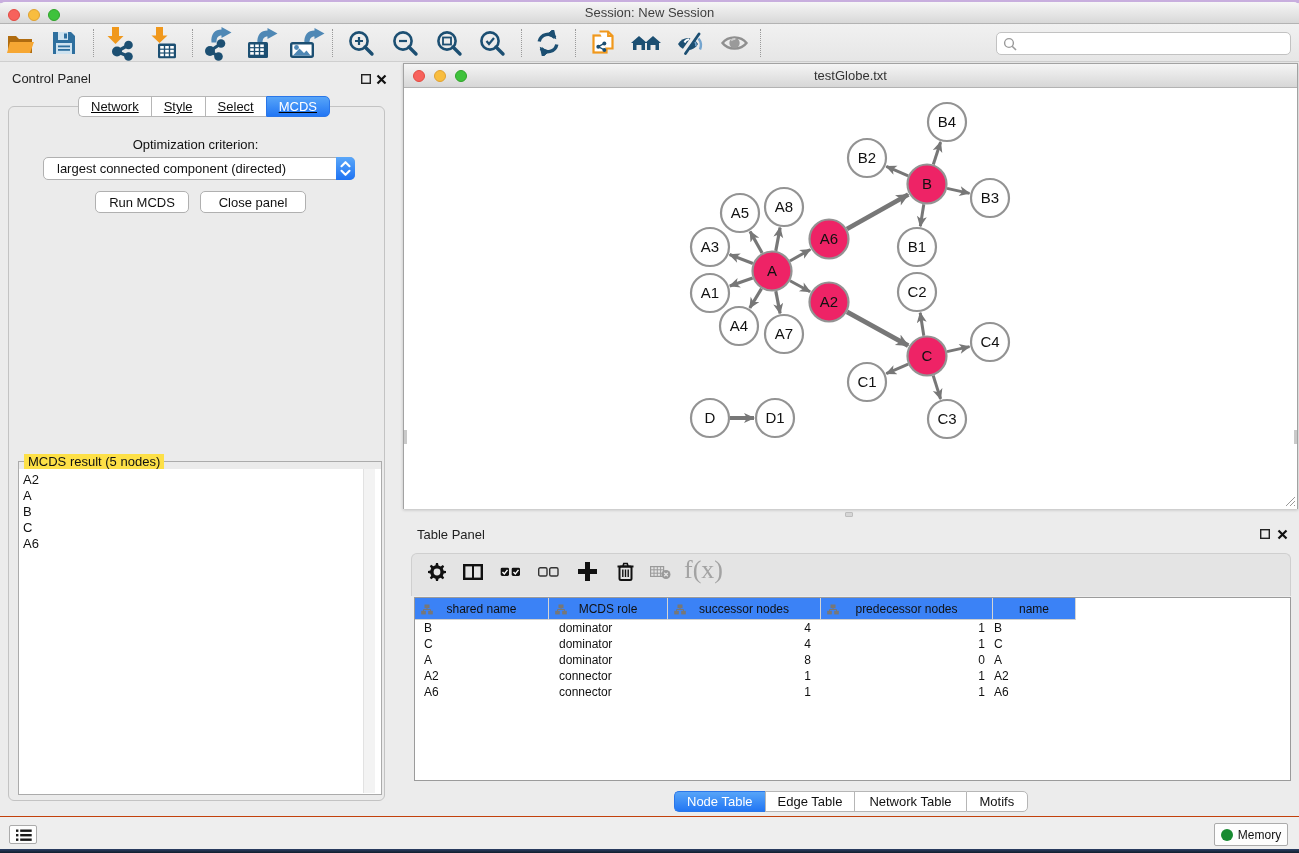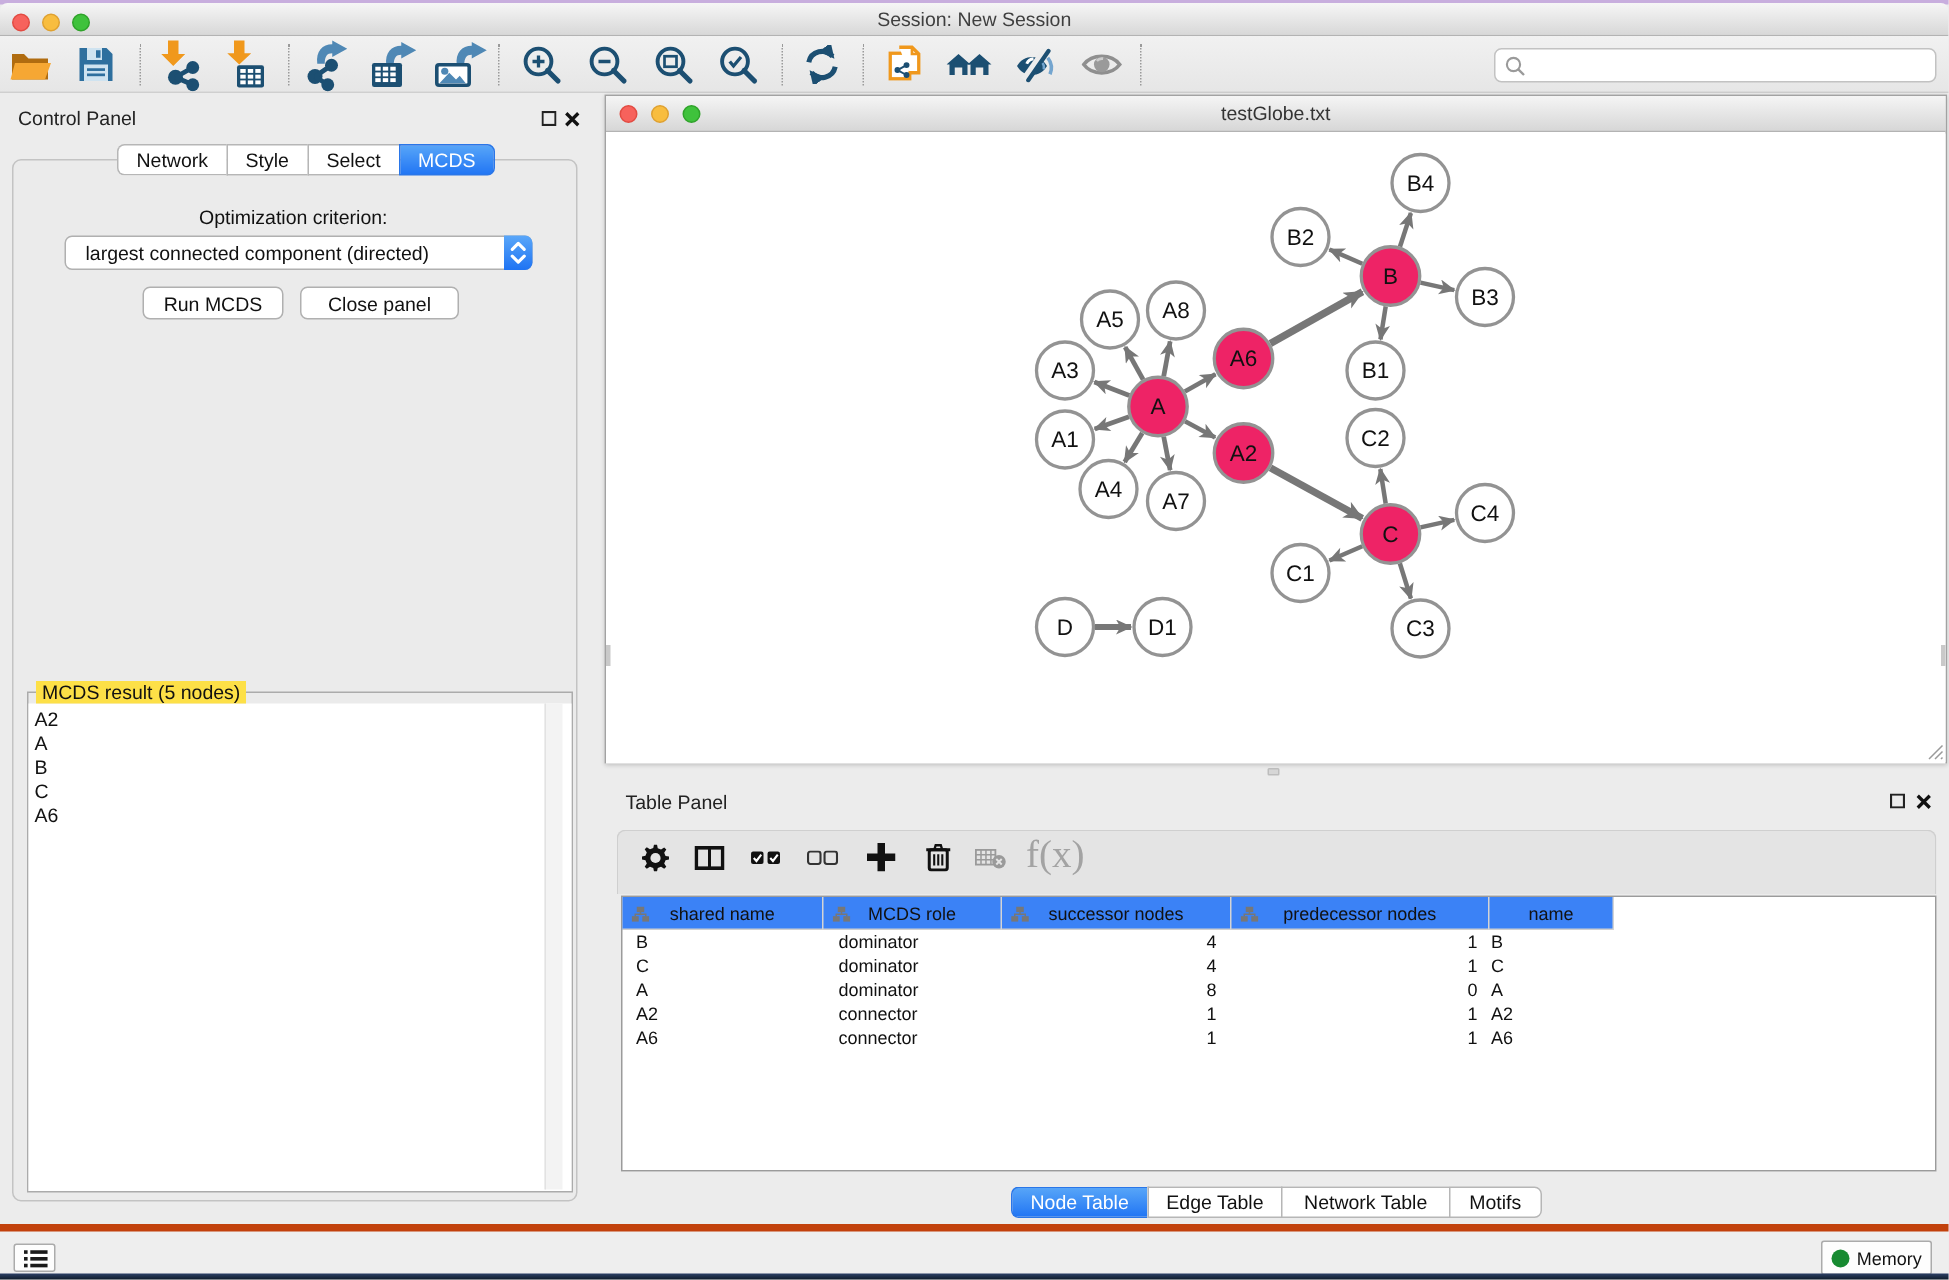--- a/index.html
+++ b/index.html
@@ -15,21 +15,21 @@
 .tl { position:absolute; width:12px; height:12px; border-radius:50%; top:7px; }
 
 #toolbar { left:0; top:24px; width:1299px; height:38px; background:linear-gradient(#f1f1f1,#e6e6e6); border-bottom:1px solid #cfcfcf; }
 .tsep { position:absolute; top:5px; height:28px; width:0; border-left:1px dotted #9a9a9a; }
 #search { position:absolute; left:996px; top:8px; width:295px; height:23px; background:#fff; border:1px solid #c2c2c2; border-radius:5px; }
 
 #cp { left:0; top:62px; width:391px; height:750px; background:#ececec; }
 #cpTitle { position:absolute; left:12px; top:9px; font-size:13px; color:#222; }
 #cpBox { position:absolute; left:8px; top:44px; width:377px; height:695px; border:1px solid #c3c3c3; border-radius:6px; background:#ebebeb; }
 
-#tabs { position:absolute; left:78px; top:34px; height:21px; display:flex; z-index:3; }
+#tabs { position:absolute; left:78px; top:34px; height:21px; display:flex; z-index:3;text-decoration:underline; }
 .seg { font-size:13px; color:#111; background:#fff; border:1px solid #b6b6b6; border-right:none; padding:2px 12px 0; height:21px; }
 .seg:first-child { border-radius:5px 0 0 5px; }
 .seg.last { border-radius:0 5px 5px 0; border-right:1px solid #2a76e8; }
 .seg.sel { background:linear-gradient(#57a5f8,#2276f4); color:#fff; border-color:#2a76e8; }
 #optLabel { position:absolute; left:0; width:391px; top:75px; text-align:center; font-size:13px; color:#111; }
 #dropdown { position:absolute; left:43px; top:95px; width:312px; height:23px; background:#fff; border:1px solid #b0b0b0; border-radius:5px; font-size:13px; color:#111; padding:3px 0 0 13px; }
 #dropBtn { position:absolute; right:-1px; top:-1px; width:19px; height:23px; border-radius:0 5px 5px 0; background:linear-gradient(#5aa7f9,#1f73f3); }
 .btn { position:absolute; height:22px; background:#fff; border:1px solid #b0b0b0; border-radius:5px; font-size:13px; color:#111; text-align:center; padding-top:3px; }
 
 #grp { position:absolute; left:18px; top:399px; width:364px; height:334px; border:1px solid #ababab; }
@@ -45,21 +45,21 @@
 #tp { left:403px; top:520px; width:896px; height:292px; background:#ececec; }
 #tpTitle { position:absolute; left:14px; top:7px; font-size:13px; color:#222; }
 #tpBar { position:absolute; left:8px; top:33px; width:880px; height:43px; background:#e4e4e4; border:1px solid #cfcfcf; border-radius:6px 6px 0 0; border-bottom:none; }
 #tbl { position:absolute; left:11px; top:77px; width:877px; height:184px; background:#fff; border:1px solid #9b9b9b; }
 #thead { position:absolute; left:0; top:0; width:661px; height:22px; background:#3b82f6; border-bottom:1px solid #cfcfcf; }
 .hcell { position:absolute; top:0; height:22px; border-right:1px solid #d4d4d4; font-size:12px; color:#111; text-align:center; padding-top:4px; }
 .trow { position:absolute; left:0; width:875px; height:16px; font-size:12px; color:#111; padding-top:1px; }
 
 #btabs { position:absolute; left:271px; top:271px; height:21px; display:flex; }
 
-#status { left:0; top:816px; width:1299px; height:34px; background:#eeeeee; border-top:5px solid #c2410c;padding-left:16px; }
+#status { left:0; top:816px; width:1299px; height:34px; background:#eeeeee; border-top:1px solid #c2410c;padding-left:16px; }
 .sbtn { position:absolute; background:#fdfdfd; border:1px solid #ababab; border-radius:2px; }
 </style></head><body>
 <div class="abs" id="deskTop"></div>
 <div class="abs" id="titlebar">
   <div class="tl" style="left:8px; background:#f7625c; border:0.5px solid #e24b42;"></div>
   <div class="tl" style="left:28px; background:#f8bd3f; border:0.5px solid #dfa131;"></div>
   <div class="tl" style="left:48px; background:#3fc23c; border:0.5px solid #2fa32a;"></div>
   <div class="t">Session: New Session</div>
 </div>
 <div class="abs" id="toolbar">

